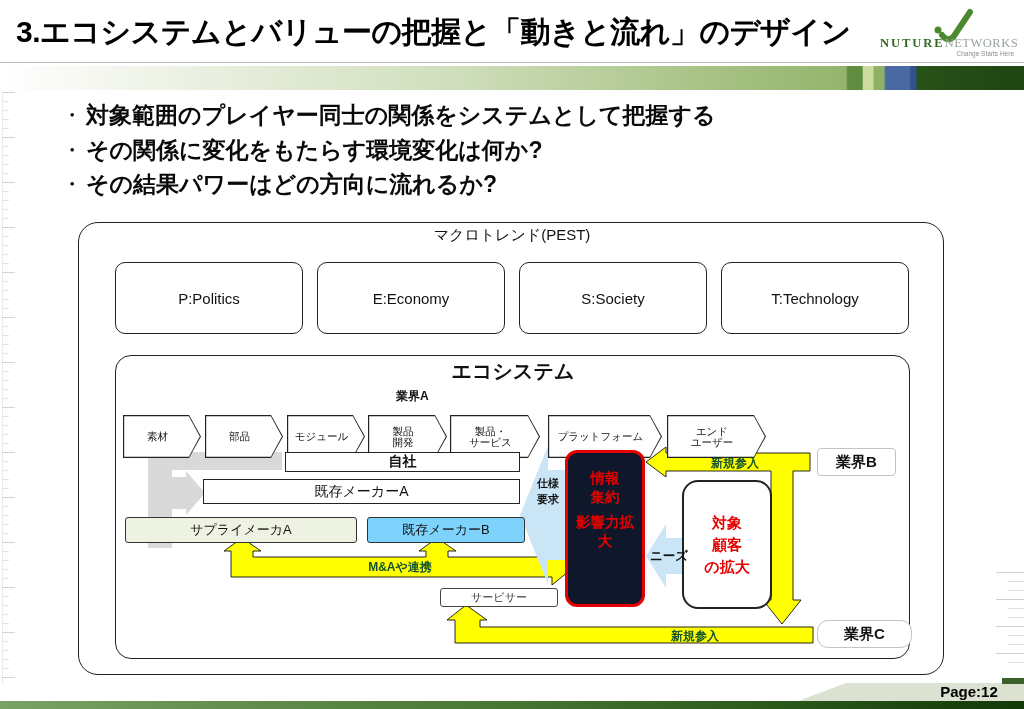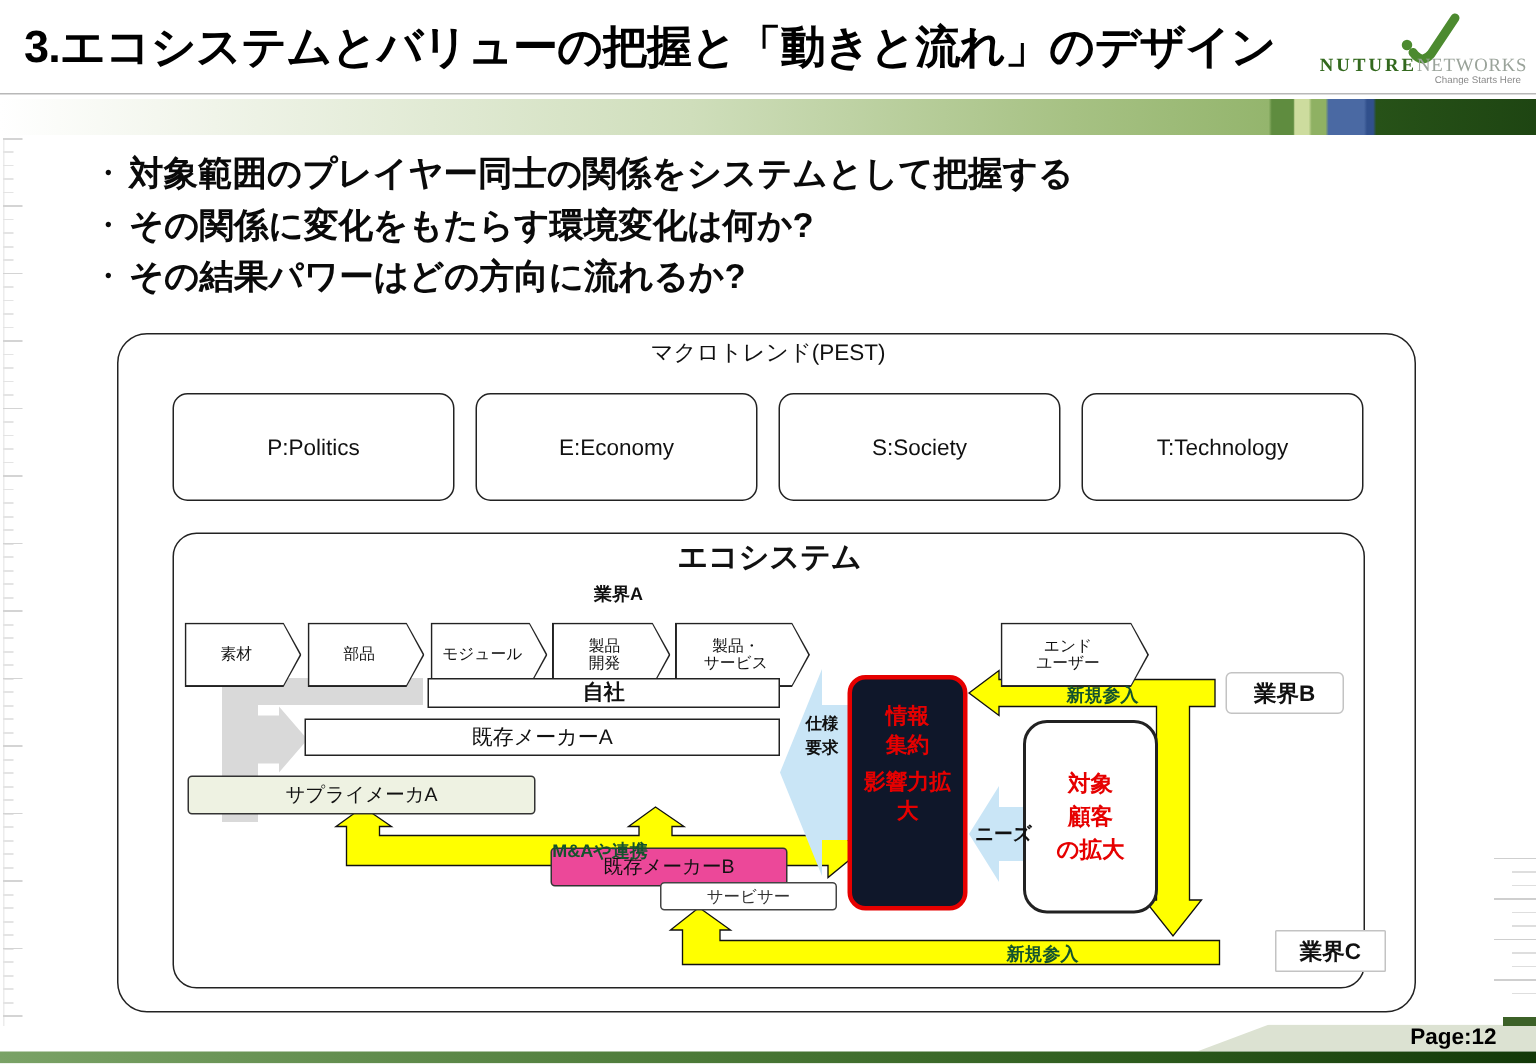--- a/index.html
+++ b/index.html
@@ -61,30 +61,30 @@
   .c1{left:123px;width:78px}.c2{left:205px;width:78px}.c3{left:287px;width:78px}
   .c4{left:368px;width:79px}.c5{left:450px;width:90px}.c6{left:548px;width:114px}
   .c7{left:667px;width:99px}
 
   
   .bx{display:flex;align-items:center;justify-content:center;box-sizing:border-box;
       position:absolute;background:#fff;text-align:center;}
   .b-jisha{left:285px;top:452px;width:235px;height:20px;border:1.3px solid #222;font-size:14px;font-weight:bold;}
   .b-makerA{left:203px;top:479px;width:317px;height:25px;border:1.3px solid #222;font-size:14px;}
   .b-supA{left:125px;top:517px;width:232px;height:26px;border:1.3px solid #333;background:#eef2e2;border-radius:3px;font-size:13px;}
-  .b-makerB{left:367px;top:517px;width:158px;height:26px;border:1.3px solid #333;background:#ec4899;border-radius:3px;font-size:13px;margin-top:48px;}
+  .b-makerB{left:367px;top:517px;width:158px;height:26px;border:1.3px solid #333;background:#7dd3fc;border-radius:3px;font-size:13px;}
   .b-serv{left:440px;top:588px;width:118px;height:19px;border:1.2px solid #444;border-radius:3px;font-size:11px;color:#333;}
   .b-hub{left:565px;top:450px;width:80px;height:157px;border:3px solid #e60000;border-radius:12px;
      background:#0f172a;color:#e60000;font-weight:800;font-size:14.5px;line-height:19px;
      display:flex;flex-direction:column;align-items:center;justify-content:flex-start;
      padding-top:16px;gap:6px;text-align:center;}
   .b-target{left:682px;top:480px;width:90px;height:129px;border:2px solid #222;border-radius:16px;
      color:#e60000;font-weight:800;font-size:15px;line-height:22px;}
   .b-indB{left:817px;top:448px;width:79px;height:28px;border:1.5px solid #c3c3c3;border-radius:4px;font-weight:800;font-size:15px;}
-  .b-indC{left:850px;top:620px;width:74px;height:28px;border:1.5px solid #c3c3c3;border-radius:1px;font-weight:800;font-size:15px;}
+  .b-indC{left:817px;top:620px;width:95px;height:28px;border:1.5px solid #c3c3c3;border-radius:11px;font-weight:800;font-size:15px;}
 
   
   .alabel{position:absolute;text-align:center;font-weight:800;color:#14532d;}
   .lbl-newtop{left:685px;top:455px;width:100px;font-size:12px;}
   .lbl-newbot{left:645px;top:628px;width:100px;font-size:12px;}
   .lbl-ma{left:348px;top:559px;width:104px;font-size:12px;}
   .lbl-spec{left:531px;top:475px;width:34px;font-size:11px;font-weight:800;color:#111;line-height:16px;text-align:center;}
   .lbl-needs{left:646px;top:548px;width:46px;font-size:12.5px;color:#111;font-weight:600;text-align:center;}
 
   .legend{left:152px;top:591px;font-size:20px;line-height:27px;color:#0a0a0a;}
@@ -179,20 +179,25 @@
       <div class="ci"></div>
     <div class="cl pre">製品
 開発</div>
   </div>
   <div class="abs chev c5">
     <div class="co"></div>
       <div class="ci"></div>
     <div class="cl pre">製品・
 サービス</div>
   </div>
+  <div class="abs chev c6">
+    <div class="co"></div>
+      <div class="ci"></div>
+    <div class="cl pre">プラットフォーム</div>
+  </div>
   <div class="abs chev c7">
     <div class="co"></div>
       <div class="ci"></div>
     <div class="cl pre">エンド
 ユーザー</div>
   </div>
 
   <div class="bx b-jisha">自社</div>
   <div class="bx b-makerA">既存メーカーA</div>
   <div class="bx b-supA">サプライメーカA</div>

